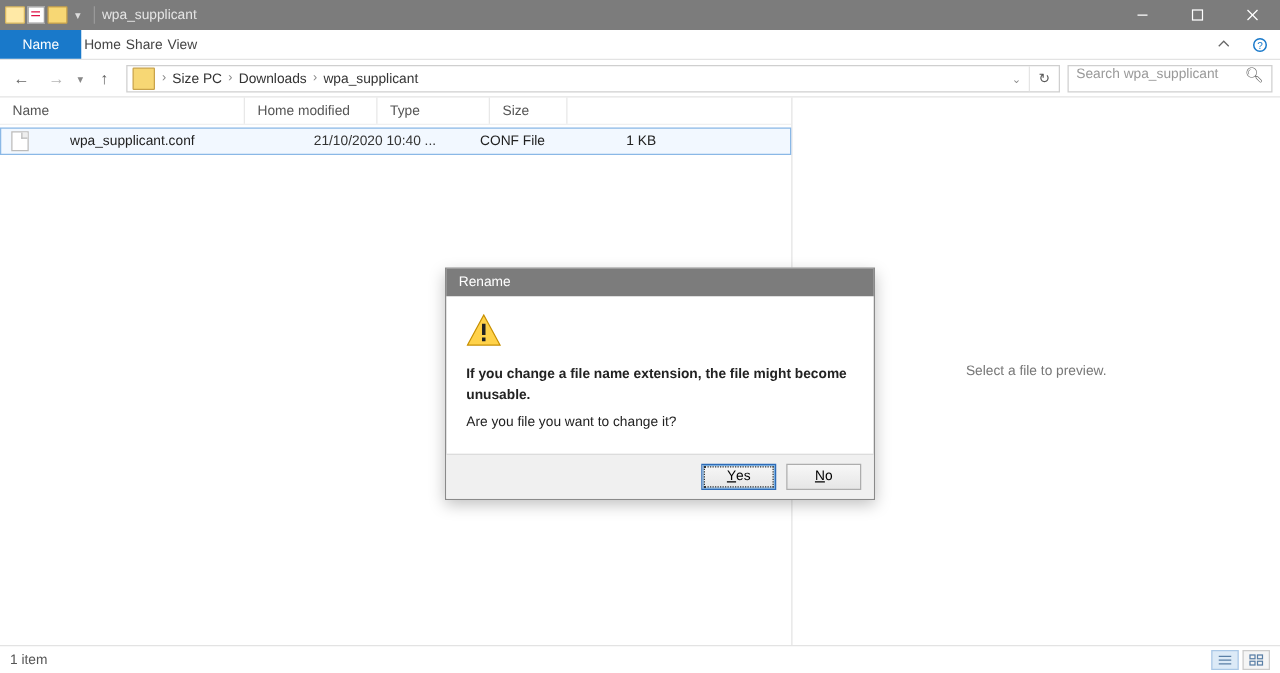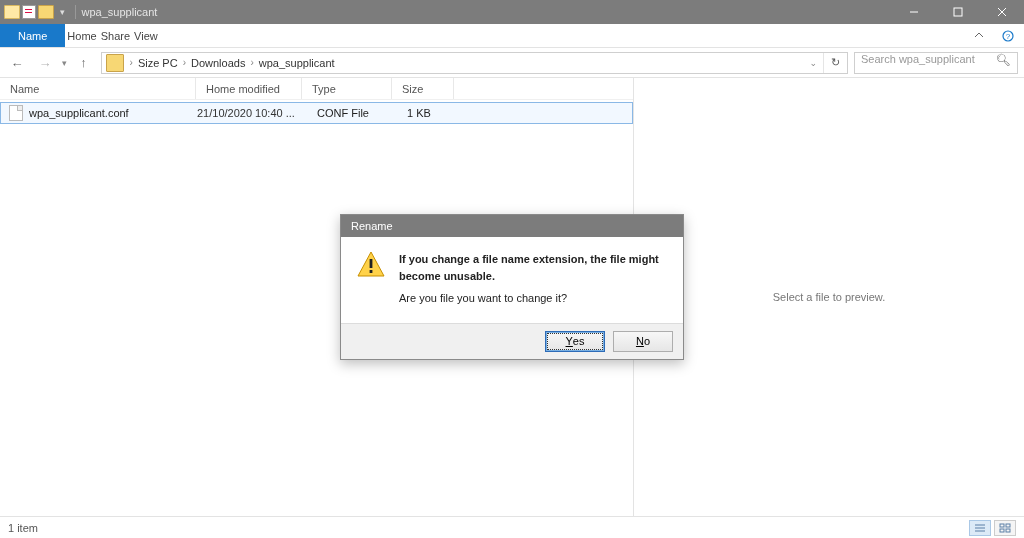--- a/index.html
+++ b/index.html
@@ -54,49 +54,49 @@
 
     
     .mainarea { display:flex; height: calc(538px - 24px - 24px - 30px - 22px); }
     .filelist { width: 634px; border-right: 1px solid #e3e3e3; display:flex; flex-direction:column;}
     .columns { height: 22px; display:flex; font-size:11px; color:#555; border-bottom:1px solid #f0f0f0; align-items:center;}
     .columns .col { padding-left: 10px; border-right:1px solid #e8e8e8; height:100%; display:flex; align-items:center;}
     .col-name { width: 196px; }
     .col-date { width: 106px; }
     .col-type { width: 90px; }
     .col-size { width: 62px; }
-    .filerow { height: 22px; display:flex; align-items:center; font-size:11px; color:#222; border:1px solid #8ab8e6; background:#f2f8ff; margin-top:2px;}
+    .filerow { height: 22px; display:flex; align-items:center; font-size:11px; color:#222; border:1px solid #8ab8e6; background:#f2f8ff; margin-top:2px;gap:27px;}
     .filerow .file-icon { width:14px; height:16px; background:#fff; border:1px solid #bbb; margin-left:8px; margin-right:6px; position:relative;}
     .filerow .file-icon::after{content:"";position:absolute;top:0;right:0;width:4px;height:4px;background:#eee;border-left:1px solid #bbb;border-bottom:1px solid #bbb;}
     .filerow .name-txt { width: 168px; }
     .filerow .date-txt { width: 106px; color:#333;}
-    .filerow .type-txt { width: 90px; margin-left: 14px; }
+    .filerow .type-txt { width: 90px; }
     .filerow .size-txt { width: 54px; text-align:left; padding-right:6px;}
 
     .preview { flex:1; display:flex; align-items:center; justify-content:center; font-size:11px; color:#777;}
 
     
     .statusbar { height:22px; border-top:1px solid #e3e3e3; display:flex; align-items:center; padding:0 8px; font-size:11px; color:#555;}
     .statusbar .spacer{flex:1;}
     .statusbar .viewbtn { width:22px;height:16px;border:1px solid #aac8e6;background:#dceaf7;margin-left:3px;display:flex;align-items:center;justify-content:center;}
     .statusbar .viewbtn.inactive { background:#f5f5f5; border-color:#ccc;}
     .statusbar .viewbtn svg{stroke:#5a7fa6;stroke-width:1;fill:none;}
 
     
     .dialog {
       position: absolute;
-      left: 340px; top: 214px;
+      left: 356px; top: 214px;
       width: 344px;
       border: 1px solid #8a8a8a;
       box-shadow: 0 4px 12px rgba(0,0,0,0.25);
       background:#fff;
       font-size: 11px;
     }
     .dialog .dlg-title { height: 22px; background:#7c7c7c; color:#fff; display:flex; align-items:center; padding:0 10px;}
-    .dialog .dlg-body { padding: 14px 16px 16px 16px; display:flex; gap:14px;}
+    .dialog .dlg-body { padding: 14px 16px 16px 16px; display:flex; gap:14px;flex-direction:column;}
     .dialog .warn-icon {
       width:28px;height:26px;position:relative;flex-shrink:0;
     }
     .dialog .warn-icon svg { display:block;}
     .dialog .dlg-text { color:#222; line-height:1.5;}
     .dialog .dlg-text .line1 { font-weight:600; margin-bottom:6px;}
     .dialog .dlg-btns {
       background:#f0f0f0; border-top:1px solid #dcdcdc; height:36px;
       display:flex; align-items:center; justify-content:flex-end; padding:0 10px; gap:8px;
     }

